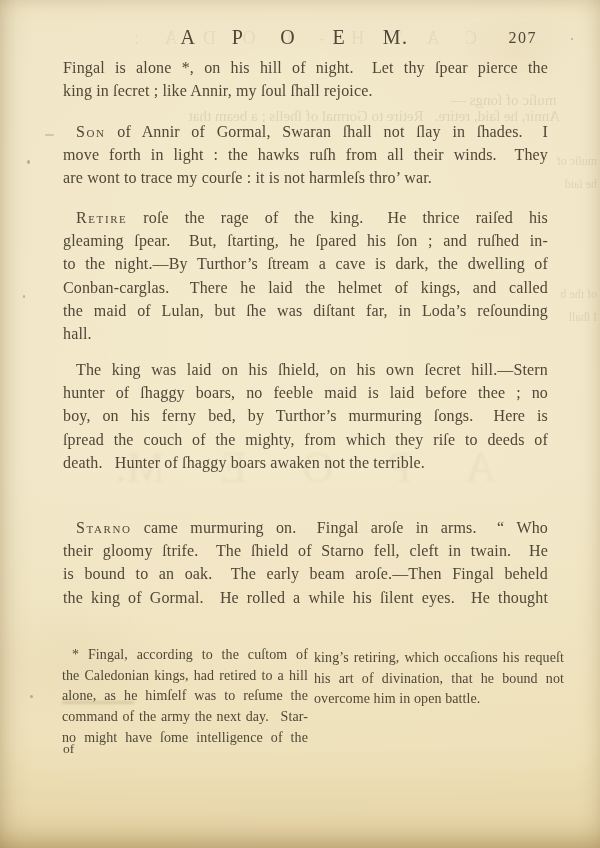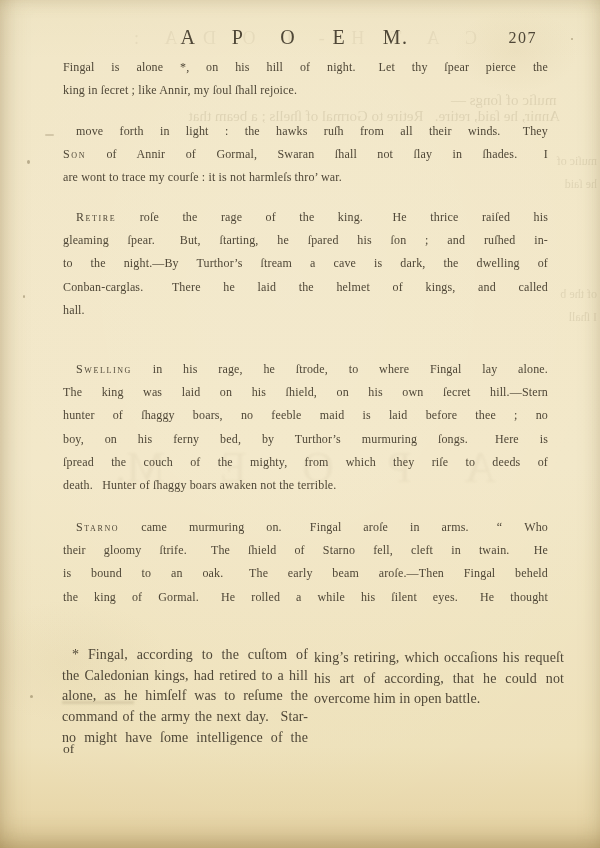--- a/index.html
+++ b/index.html
@@ -22,21 +22,21 @@
       inset -16px 0 26px -20px rgba(120,95,45,.26),
       inset 0 -22px 28px -16px rgba(118,90,40,.38),
       inset 0 14px 22px -18px rgba(120,95,45,.20);
   }
 
   
   .running-header{position:absolute;left:52px;top:26px;width:485px;height:30px;font-family:Liberation Serif, serif;}
   .title{text-align:center;font-size:20px;word-spacing:30px;letter-spacing:1.5px;}
   .folio{position:absolute;right:0;top:3px;font-size:16px;letter-spacing:1.5px;}
 
-  .para{position:absolute;left:63px;width:485px;font-size:12px;line-height:23.2px;letter-spacing:.15px;}
+  .para{position:absolute;left:63px;width:485px;font-size:16px;line-height:23.2px;letter-spacing:.15px;}
   .line{text-align:justify;text-align-last:justify;white-space:normal;}
   .ends .line:last-child{text-align-last:left;}
   .ind .line:first-child{text-indent:13px;}
   .ind-sm .line:first-child{text-indent:10px;}
   .sc{font-variant:small-caps;letter-spacing:1.6px;}
 
   .p1{top:56px;}
   .p2{top:120px;}
   .p3{top:206px;}
   .p4{top:358px;}
@@ -91,33 +91,33 @@
   <header class="running-header">
     <div class="title">A P O E M.</div>
     <div class="folio">207</div>
   </header>
 
   <section class="para p1 ends">
       <div class="line">Fingal is alone *, on his hill of night.  Let thy ſpear pierce the</div>
       <div class="line">king in ſecret&nbsp;; like Annir, my ſoul ſhall rejoice.</div>
     </section>
   <section class="para p2 ends ind">
+      <div class="line"><span class="sc">Son</span> of Annir of Gormal, Swaran ſhall not ſlay in ſhades.  I</div>
       <div class="line">move forth in light&nbsp;: the hawks ruſh from all their winds.  They</div>
-      <div class="line"><span class="sc">Son</span> of Annir of Gormal, Swaran ſhall not ſlay in ſhades.  I</div>
       <div class="line">are wont to trace my courſe&nbsp;: it is not harmleſs thro’ war.</div>
     </section>
   <section class="para p3 ends ind">
       <div class="line"><span class="sc">Retire</span> roſe the rage of the king.  He thrice raiſed his</div>
       <div class="line">gleaming ſpear.  But, ſtarting, he ſpared his ſon&nbsp;; and ruſhed in-</div>
       <div class="line">to the night.—By Turthor’s ſtream a cave is dark, the dwelling of</div>
       <div class="line">Conban-carglas.  There he laid the helmet of kings, and called</div>
+      <div class="line">the maid of Lulan, but ſhe was diſtant far, in Loda’s reſounding</div>
       <div class="line">hall.</div>
     </section>
   <section class="para p4 ends ind">
-      <div class="line"><span class="sc">Swelling</span> in his rage, he ſtrode, to where Fingal lay alone.</div>
       <div class="line">The king was laid on his ſhield, on his own ſecret hill.—Stern</div>
       <div class="line">hunter of ſhaggy boars, no feeble maid is laid before thee&nbsp;; no</div>
       <div class="line">boy, on his ferny bed, by Turthor’s murmuring ſongs.  Here is</div>
       <div class="line">ſpread the couch of the mighty, from which they riſe to deeds of</div>
       <div class="line">death.  Hunter of ſhaggy boars awaken not the terrible.</div>
     </section>
   <section class="para p5 ind">
       <div class="line"><span class="sc">Starno</span> came murmuring on.  Fingal aroſe in arms.  “&nbsp;Who</div>
       <div class="line">their gloomy ſtrife.  The ſhield of Starno fell, cleft in twain.  He</div>
       <div class="line">is bound to an oak.  The early beam aroſe.—Then Fingal beheld</div>
@@ -126,21 +126,21 @@
 
   <section class="footnote-col fn-left ind-sm">
       <div class="line">* Fingal, according to the cuſtom of</div>
       <div class="line">the Caledonian kings, had retired to a hill</div>
       <div class="line">alone, as he himſelf was to reſume the</div>
       <div class="line">command of the army the next day.  Star-</div>
       <div class="line">no might have ſome intelligence of the</div>
     </section>
   <section class="footnote-col fn-right ends">
       <div class="line">king’s retiring, which occaſions his requeſt</div>
-      <div class="line">his art of according, that he could not</div>
+      <div class="line">his art of divination, that he bound not</div>
       <div class="line">overcome him in open battle.</div>
     </section>
 
   <div class="catchword">of</div>
 
   <div class="speck sp1"></div>
   <div class="speck sp2"></div>
   <div class="speck sp3"></div>
   <div class="speck sp4"></div>
   <div class="speck dash"></div>

